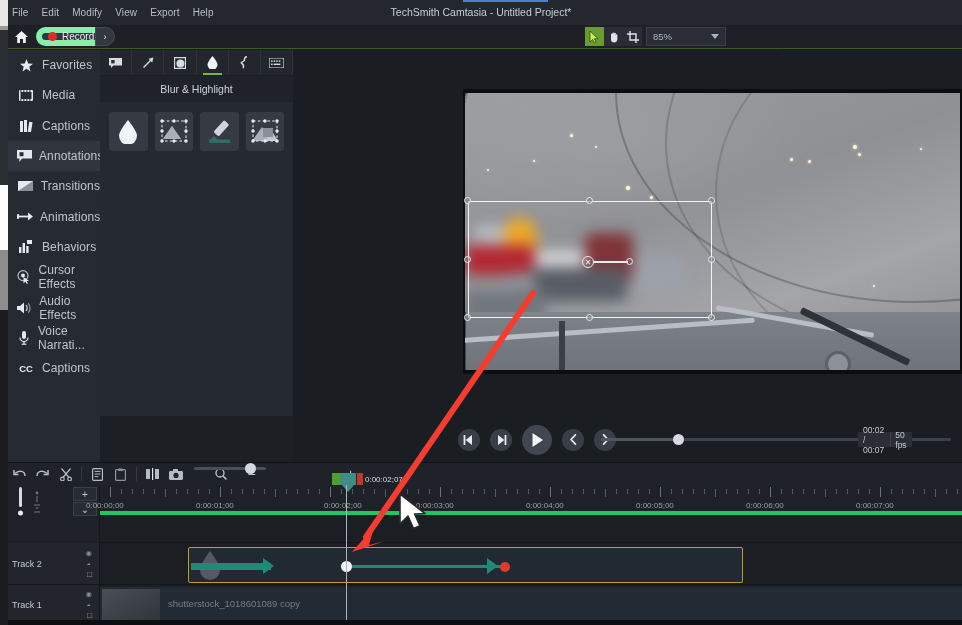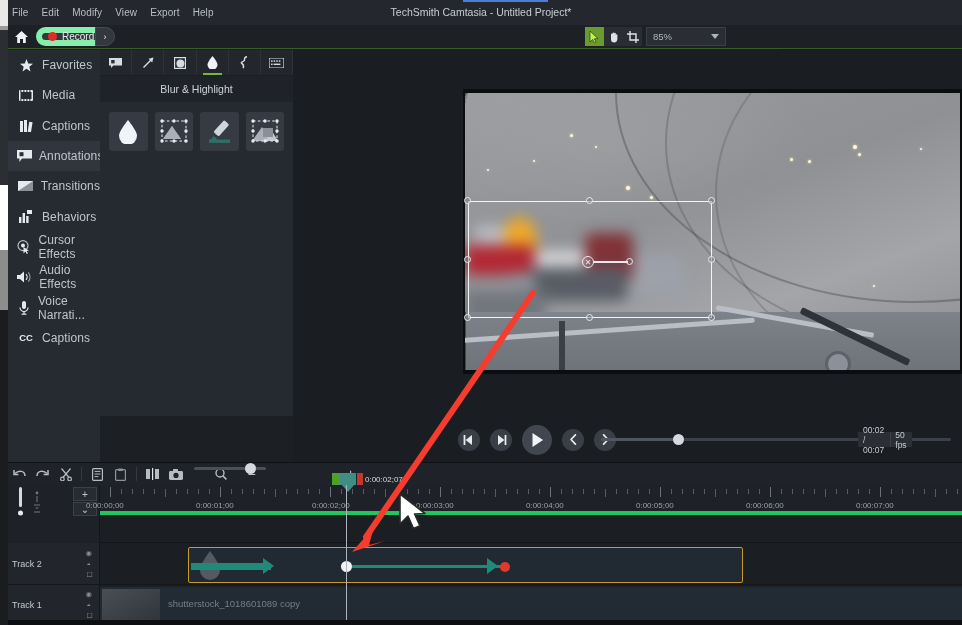--- a/index.html
+++ b/index.html
@@ -248,20 +248,30 @@
     <div class="side-item">
       <span class="ico">
         <svg width="15" height="10" viewBox="0 0 15 10">
             <path d="M0 0 H15 V10 H0 Z" fill="#e6eaf0"></path>
             <path d="M0 10 L15 0 V10 Z" fill="#8b9099"></path>
           </svg>
       </span>
       <span class="lbl">Transitions</span>
     </div>
 
+    <div class="side-item">
+      <span class="ico">
+        <svg width="16" height="9" viewBox="0 0 16 9">
+            <rect x="0" y="3.6" width="12" height="1.8" fill="#e6eaf0"></rect>
+            <path d="M11 0.5 L16 4.5 L11 8.5 Z" fill="#e6eaf0"></path>
+            <rect x="0" y="2.2" width="2" height="4.6" fill="#e6eaf0"></rect>
+          </svg>
+      </span>
+      <span class="lbl">Animations</span>
+    </div>
 
     <div class="side-item">
       <span class="ico">
         <svg width="14" height="13" viewBox="0 0 14 13">
             <rect x="0" y="7" width="2.4" height="6" fill="#e6eaf0"></rect>
             <rect x="3.6" y="3" width="2.4" height="10" fill="#e6eaf0"></rect>
             <rect x="7.2" y="6" width="2.4" height="7" fill="#e6eaf0"></rect>
             <rect x="8" y="0" width="5" height="4" fill="#e6eaf0"></rect>
           </svg>
       </span>
@@ -607,21 +617,21 @@
       <div class="tick" style="left: 131px; height: 5px;"></div>
       <div class="tick" style="left: 142px; height: 5px;"></div>
       <div class="tick" style="left: 153px; height: 5px;"></div>
       <div class="tick" style="left: 164px; height: 5px;"></div>
       <div class="tick" style="left: 175px; height: 8px;"></div>
       <div class="tick" style="left: 186px; height: 5px;"></div>
       <div class="tick" style="left: 197px; height: 5px;"></div>
       <div class="tick" style="left: 208px; height: 5px;"></div>
       <div class="tick" style="left: 219px; height: 5px;"></div>
       <div class="tick major" style="left: 230px;"></div>
-      <div class="rlabel" style="left: 212px;">0:00:02;00</div>
+      <div class="rlabel" style="left: 224px;">0:00:02;00</div>
       <div class="tick" style="left: 241px; height: 5px;"></div>
       <div class="tick" style="left: 252px; height: 5px;"></div>
       <div class="tick" style="left: 263px; height: 5px;"></div>
       <div class="tick" style="left: 274px; height: 5px;"></div>
       <div class="tick" style="left: 285px; height: 8px;"></div>
       <div class="tick" style="left: 296px; height: 5px;"></div>
       <div class="tick" style="left: 307px; height: 5px;"></div>
       <div class="tick" style="left: 318px; height: 5px;"></div>
       <div class="tick" style="left: 329px; height: 5px;"></div>
       <div class="tick major" style="left: 340px;"></div>

